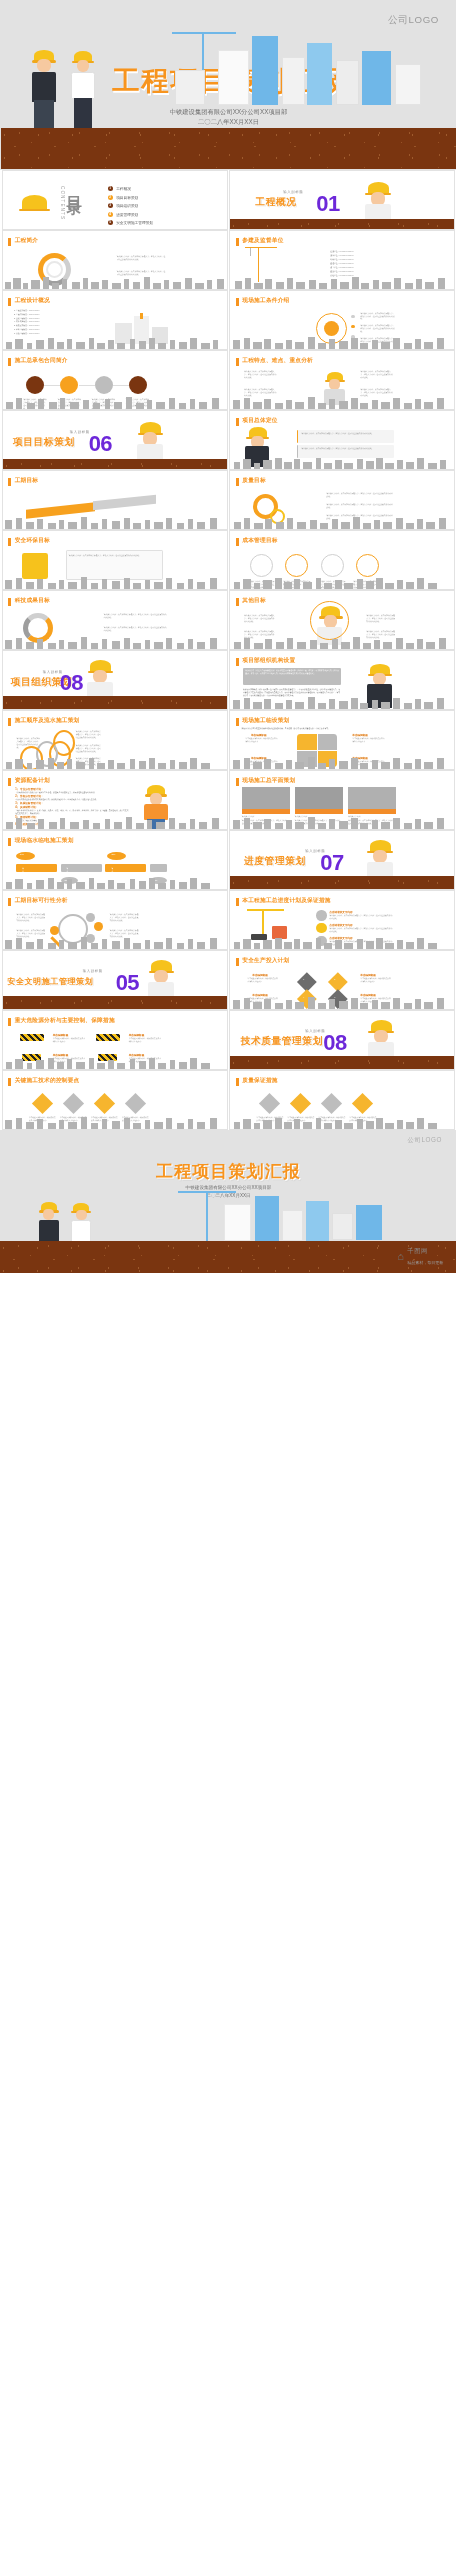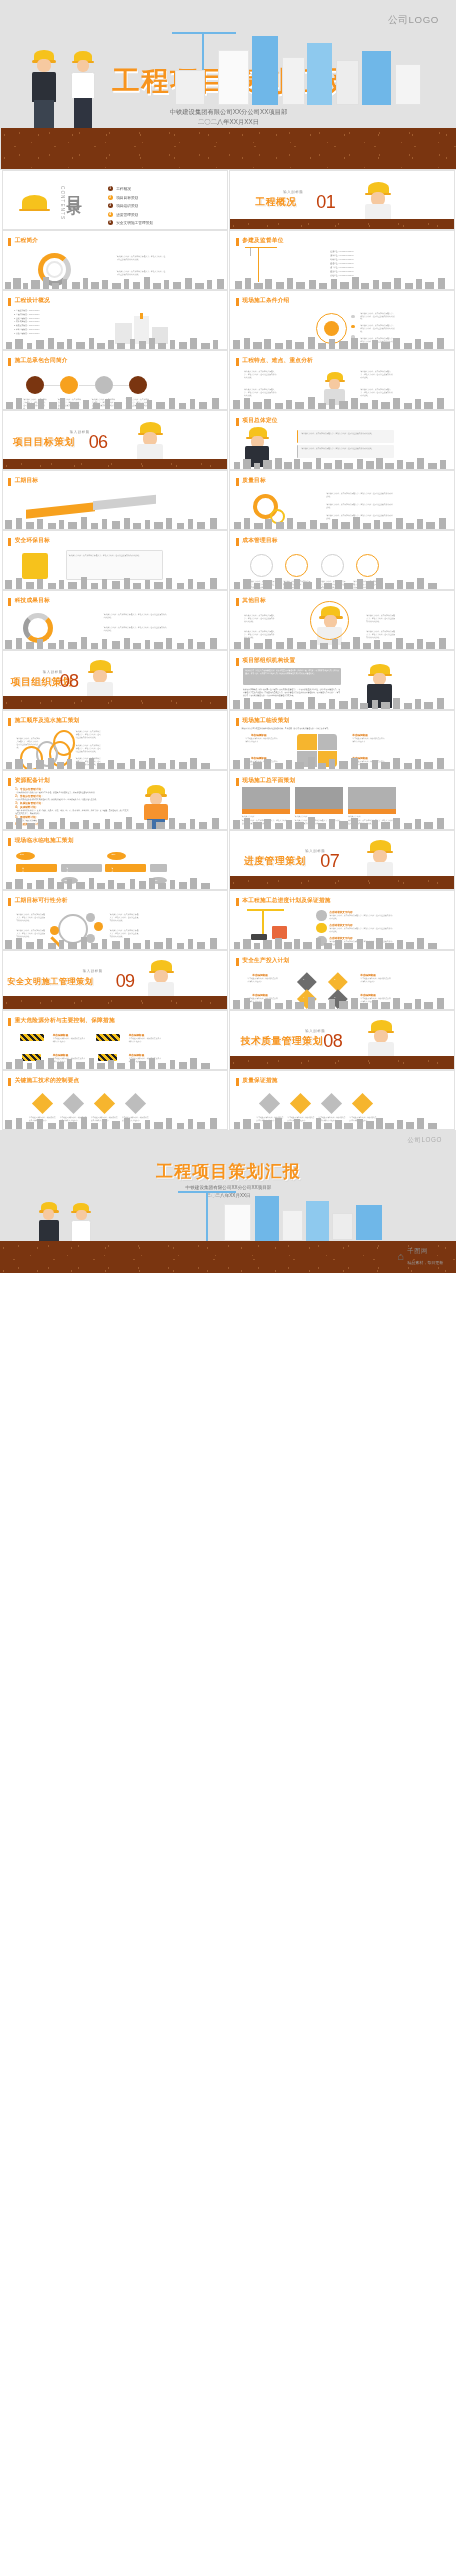--- a/index.html
+++ b/index.html
@@ -74,21 +74,21 @@
   
   .divider .subtitle {
     position:absolute; font-size:3.4px; color:#8c8c8c; letter-spacing:0.6px;
   }
   .divider .dtitle {
     position:absolute; font-size:9.7px; font-weight:bold; color:#f7941e;
     letter-spacing:0.6px; text-shadow:0.6px 0.6px 0 #fff,1.1px 1.1px 0 #ddd;
     white-space:nowrap;
   }
   .divider .dnum {
-    position:absolute; font-size:18px; font-weight:normal; color:#c2410c;
+    position:absolute; font-size:22px; font-weight:bold; color:#6d28d9;
     line-height:1; letter-spacing:-0.6px;
   }
 
   
   .toc .cn-label {
     position:absolute; left:57px; top:15px;
     writing-mode:vertical-rl; font-size:4.6px; letter-spacing:1.1px; color:#9b9b9b;
   }
   .toc .bigmu {
     position:absolute; left:64px; top:12.6px;
@@ -1100,21 +1100,21 @@
         <span style="left:187px;width:6.9px;height:11px"></span>
           <span style="left:198px;width:9.1px;height:5.7px"></span>
       </div>
     </div>
   </div>
 
   <div class="grid">
     <div class="slide thumb divider">
       <div class="subtitle" style="left:80px;top:18.3px;">输入副标题</div>
       <div class="dtitle" style="left:4.6px;top:25px;font-size:8px;">安全文明施工管理策划</div>
-      <div class="dnum" style="left:113px;top:20.6px;">09</div>
+      <div class="dnum" style="left:113px;top:20.6px;">05</div>
       <div class="worker" style="left:144px;top:9.1px;">
         <div class="helmet" style="left:4.6px;top:0;width:20.6px;height:11.4px;"></div>
         <div class="face" style="left:7.4px;top:9.7px;width:14.3px;height:13.7px;"></div>
         <div class="shirt" style="left:1.7px;top:22px;width:26px;height:19.4px;"></div>
         <div class="pants" style="left:5.1px;top:41px;width:19.4px;height:17px;"></div>
       </div>
       <div class="ground" style="height:12.6px;"></div>
     </div>
 
     <div class="slide thumb">

